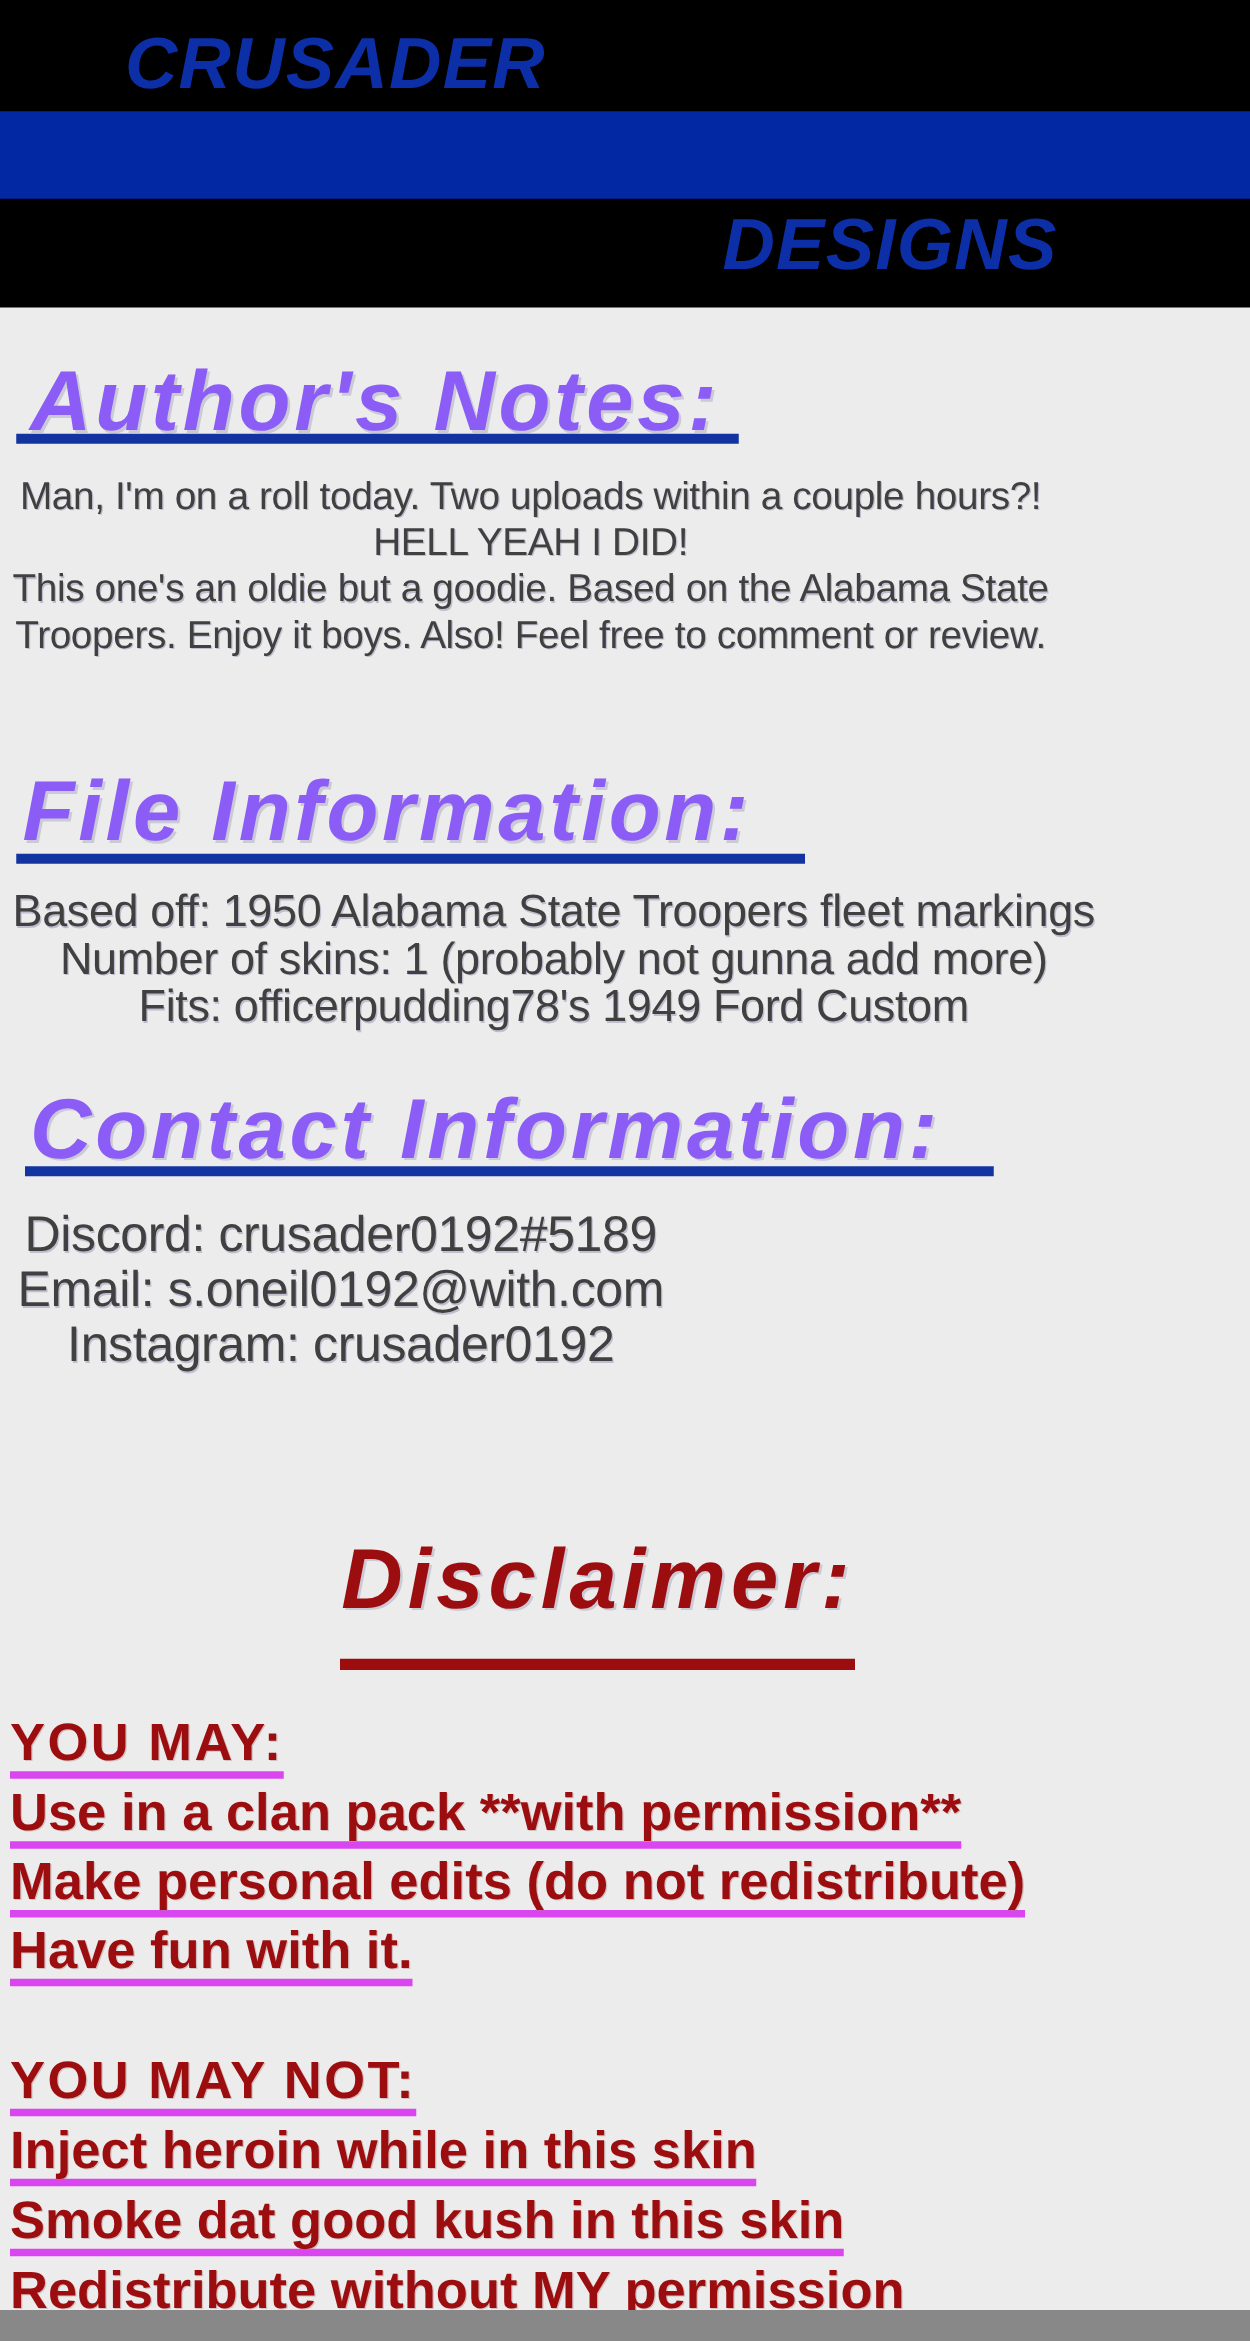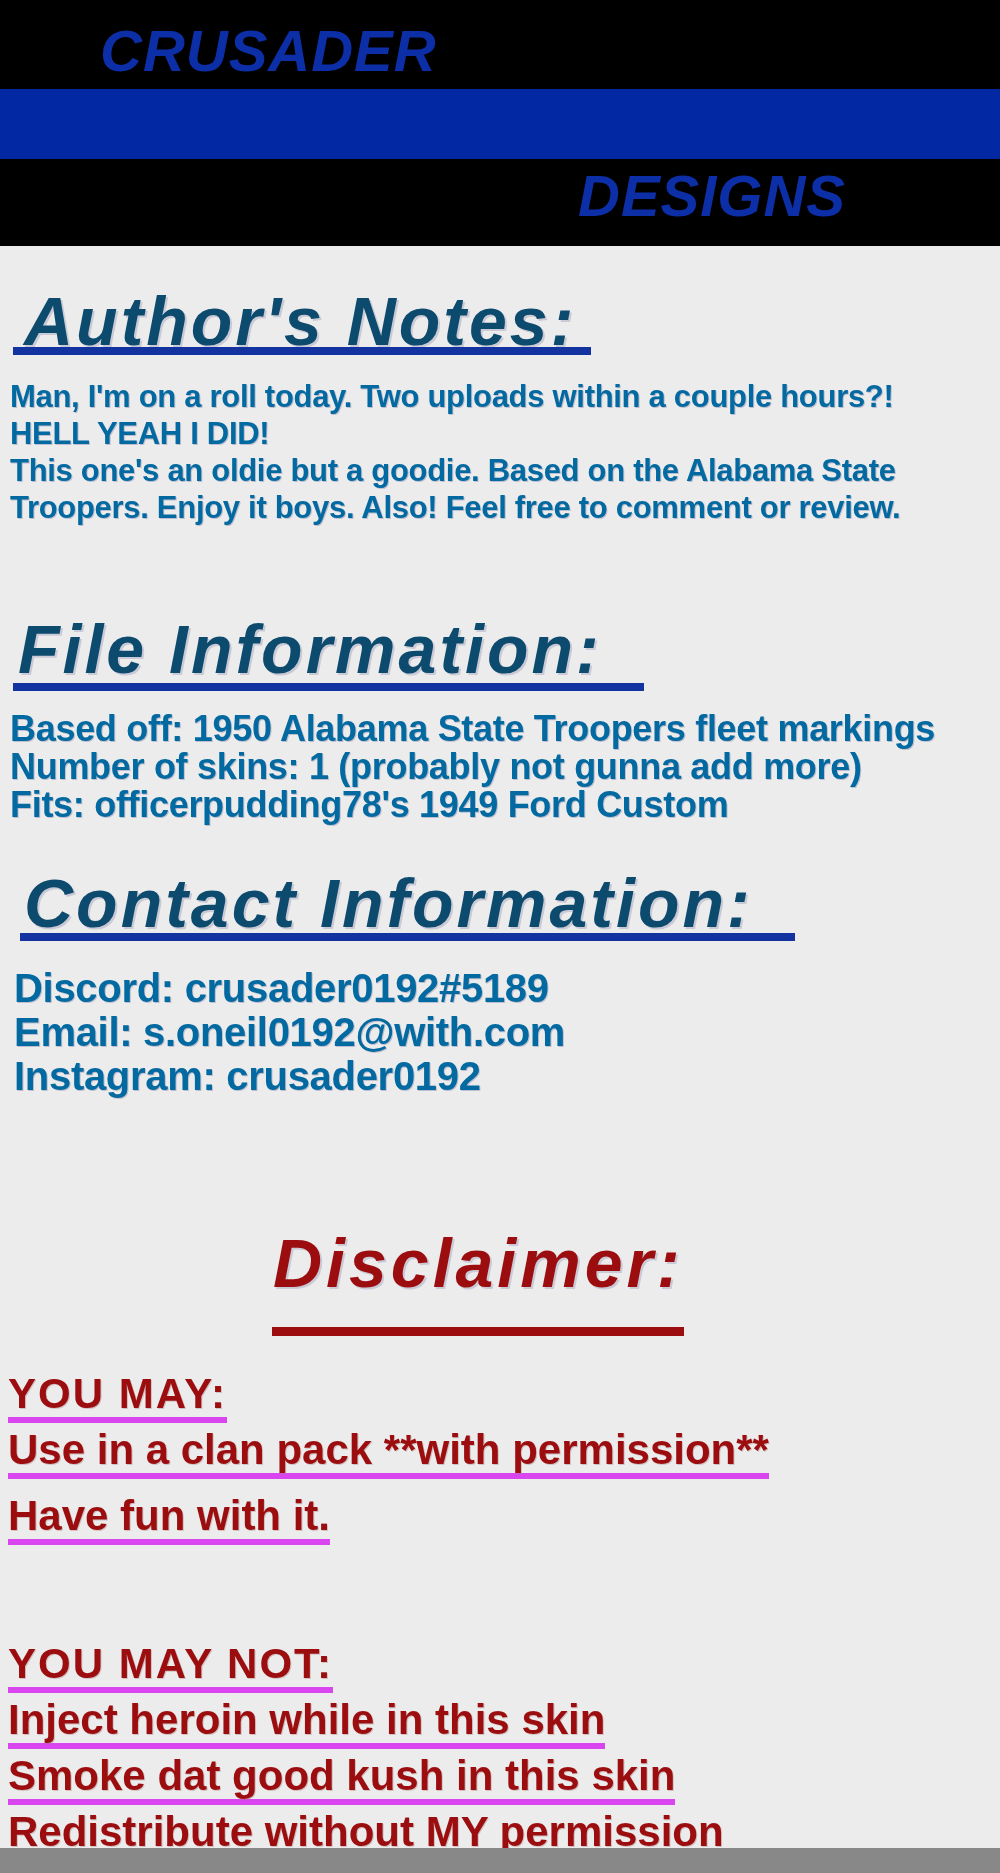--- a/index.html
+++ b/index.html
@@ -27,50 +27,51 @@
     color:#0C2FA8;letter-spacing:1px;white-space:nowrap;
   }
   .brand-top{left:100px;top:19px;}
   .brand-bottom{left:578px;top:164px;}
   
   .h-underlined{
     position:absolute;
     font-size:68px;line-height:1.1;
     font-weight:bold;font-style:italic;
     letter-spacing:3px;white-space:nowrap;
-    color:#0c4a6e;
+    color:#8b5cf6;
     text-shadow:2px 2px 0 rgba(140,140,175,0.35);
   }
   .rule{position:absolute;background:#1233A0;}
   .rule-red{background:#9C0D0F;}
   
   .blue-block{
     position:absolute;
-    color:#0369a1;font-weight:bold;
+    color:#404040;font-weight:normal;
     letter-spacing:-0.3px;white-space:nowrap;
     text-shadow:1px 1px 0 rgba(135,135,170,0.45);
+    text-align:center;
   }
   .author-block{left:10px;top:378px;font-size:31px;line-height:37px;}
   .file-block{left:10px;top:710px;font-size:36px;line-height:38px;}
   .contact-block{left:14px;top:966px;font-size:40px;line-height:44px;}
   
   .disclaimer-heading{color:#9C0D0F;letter-spacing:4px;}
   .red-block{
     position:absolute;left:8px;
     color:#9C0D0F;font-weight:bold;
     font-size:42px;line-height:1;white-space:nowrap;
     text-shadow:1px 1px 0 rgba(170,130,130,0.4);
   }
   .red-line{
     display:table;
     padding-bottom:2px;
     border-bottom:6px solid #d946ef;
   }
   .red-title{letter-spacing:2px;margin-bottom:6px;}
-  .may-block .red-item{margin-bottom:16px;}
+  .may-block .red-item{margin-bottom:5px;}
   .maynot-block .red-item{margin-bottom:6px;}
 </style>
 </head>
 <body>
 
 <div class="page">
 
   <div class="header">
     <div class="band"></div>
     <div class="brand brand-top">CRUSADER</div>
@@ -101,20 +102,21 @@
     <div>Email: s.oneil0192@with.com</div>
     <div>Instagram: crusader0192</div>
   </div>
 
   <div class="h-underlined disclaimer-heading" style="left:273px;top:1226px;">Disclaimer:</div>
   <div class="rule rule-red" style="left:272px;top:1327px;width:412px;height:9px;"></div>
 
   <div class="red-block may-block" style="top:1373px;">
     <div class="red-line red-title">YOU MAY:</div>
     <div class="red-line red-item">Use in a clan pack **with permission**</div>
+    <div class="red-line red-item">Make personal edits (do not redistribute)</div>
     <div class="red-line red-item">Have fun with it.</div>
   </div>
 
   <div class="red-block maynot-block" style="top:1643px;">
     <div class="red-line red-title">YOU MAY NOT:</div>
     <div class="red-line red-item">Inject heroin while in this skin</div>
     <div class="red-line red-item">Smoke dat good kush in this skin</div>
     <div class="red-line red-item">Redistribute without MY permission</div>
   </div>
 

